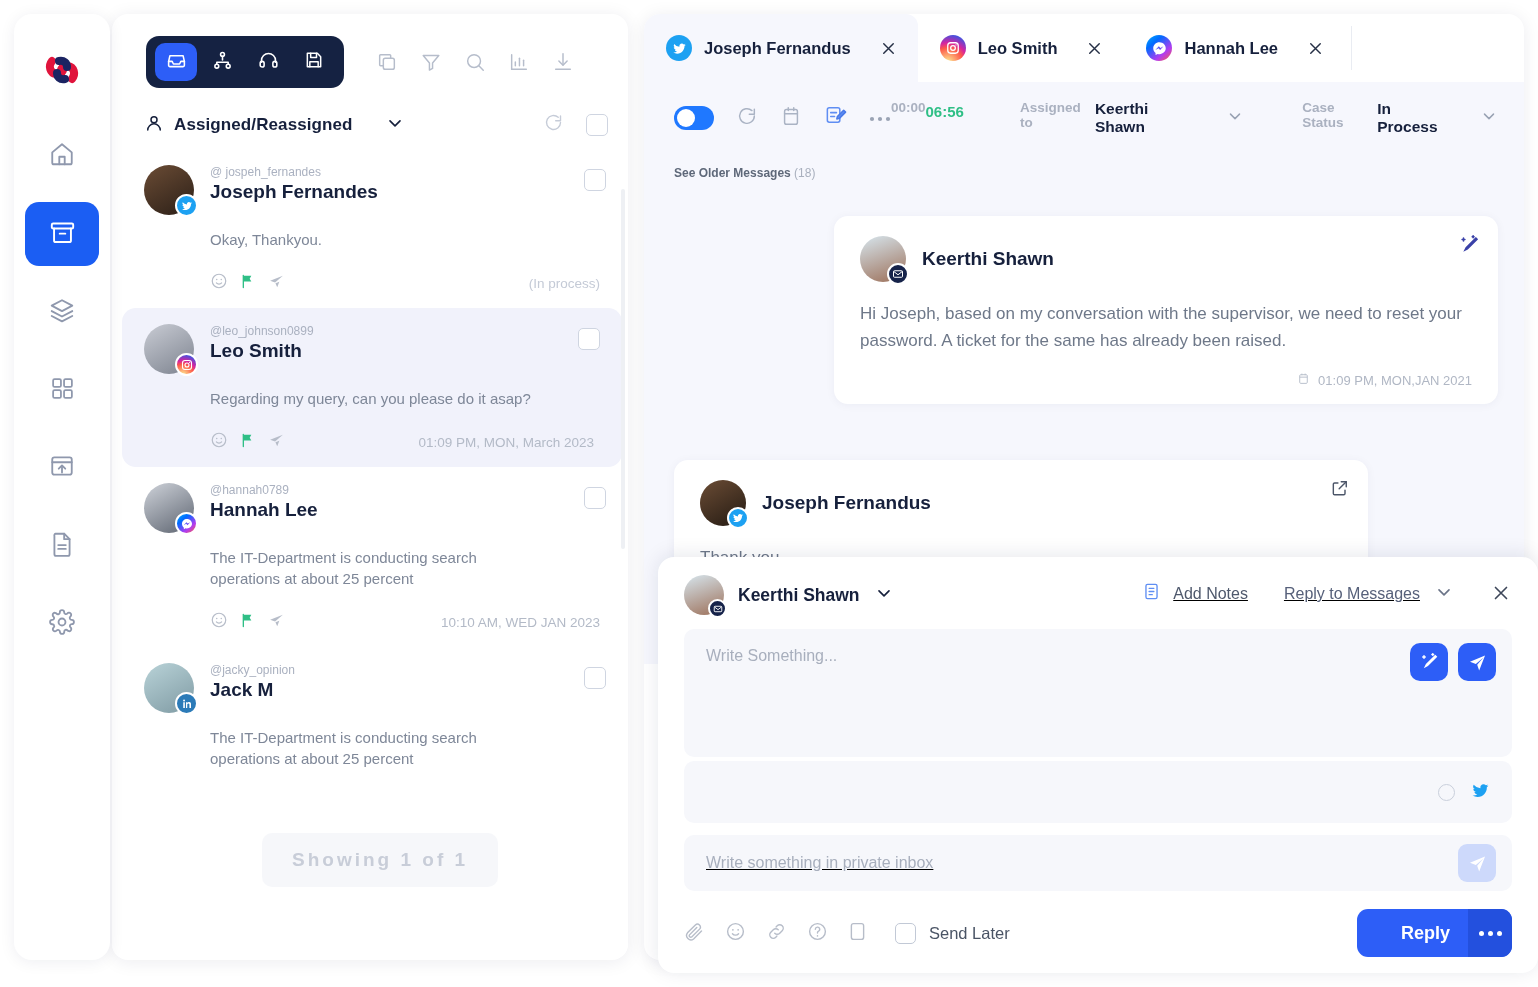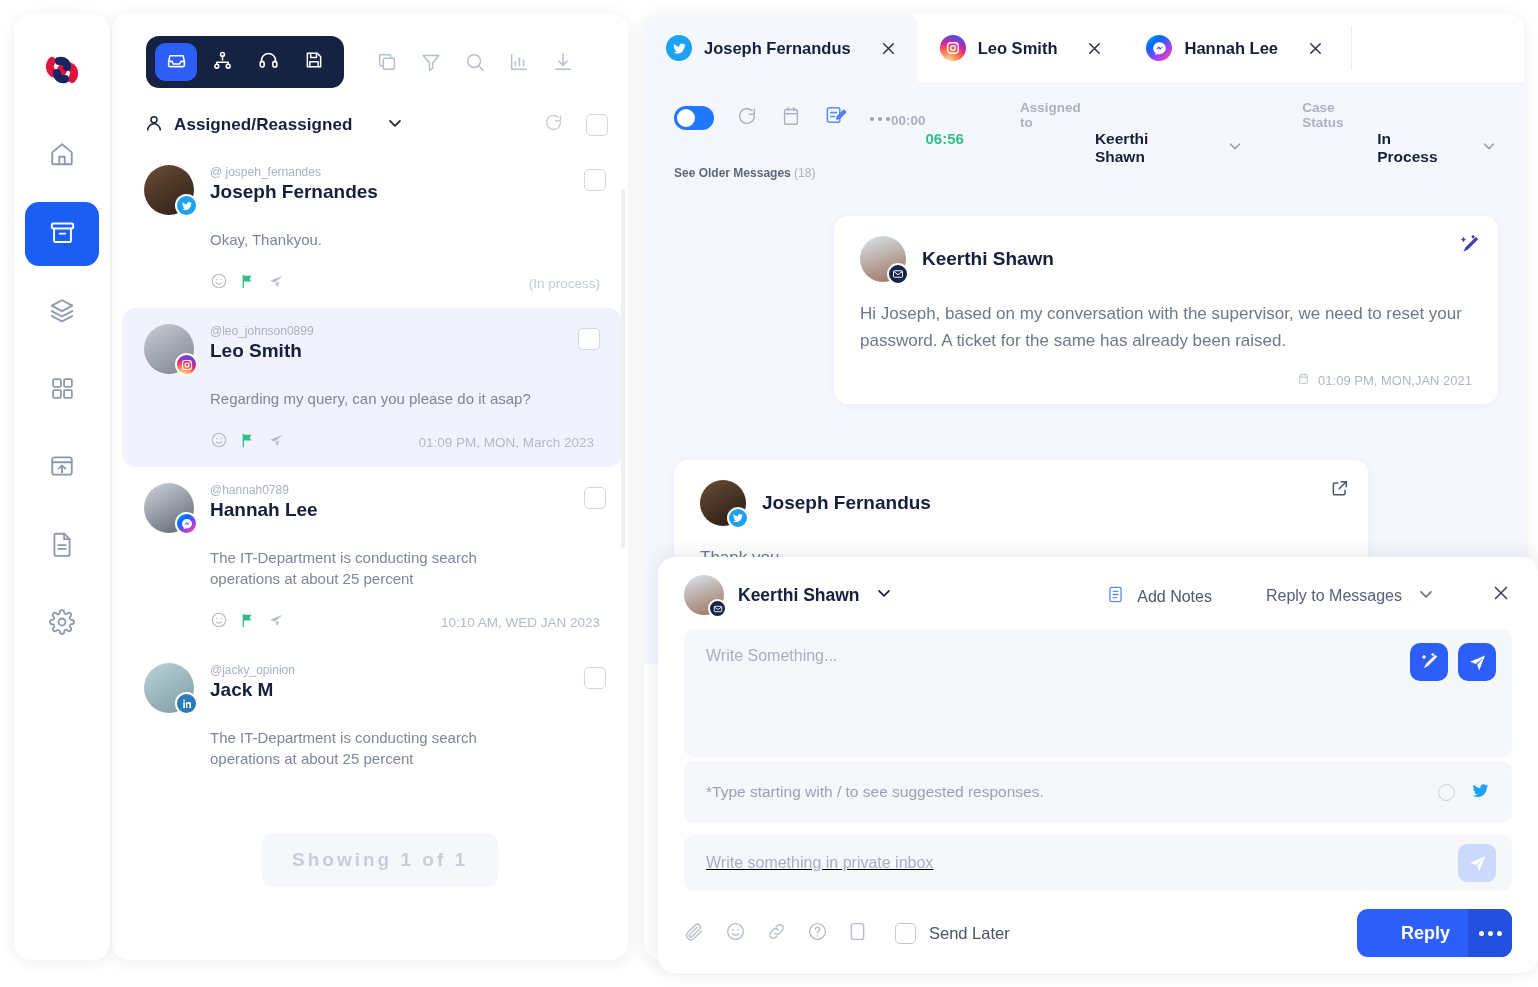--- a/index.html
+++ b/index.html
@@ -137,21 +137,21 @@
     background: #f6f7fd; height: 112px; position: relative; padding: 16px 26px 0 30px;
   }
   .chb-row { display:flex; align-items: flex-start; }
   .chb-icons { display:flex; align-items:center; gap: 22px; padding-top: 6px;}
   .toggle { width: 40px; height: 24px; border-radius: 13px; background: #1f78ff; position: relative; cursor:pointer;}
   .toggle .knob { position:absolute; left: 3px; top: 3px; width: 18px; height: 18px; border-radius: 50%; background:#fff;}
   .chb-right { margin-left: auto; display: flex; align-items: flex-start; gap: 0; padding-top: 2px;}
   .stat-col { display: flex; flex-direction: row; align-items: flex-start; font-weight: bold; }
   .stat-col.timer { margin-right: 56px; align-items: center;}
   .stat-lbl { font-size: 13.5px; color: #aab1c0; margin-bottom: 7px; }
-  .stat-val { font-size: 15.5px; color: #16203c; display:flex; align-items:center; gap: 28px; margin-top: 30px;}
+  .stat-val { font-size: 15.5px; color: #16203c; display:flex; align-items:center; gap: 28px;}
   .stat-val.green { color: #2fbf86; font-size: 15px; }
   .stat-col.assigned { margin-right: 58px; }
   .older { position:absolute; left: 30px; bottom: 14px; font-size: 12px; color: #8b94a6; cursor:pointer;text-align:right;}
   .older b { color: #5e6879; font-weight: 700;}
   .older span.cnt { color: #a9b0be; }
 
   .thread { background: #f6f7fd; height: 470px; padding: 22px 26px 0 30px; position: relative;}
   .bubble {
     background: #fff; border-radius: 14px; padding: 20px 26px 16px 26px;
     box-shadow: 0 1px 10px rgba(20,30,70,0.05); position: relative;
@@ -174,21 +174,21 @@
     position: absolute; left: 658px; bottom: 14px; width: 880px;
     background: #fff; border-radius: 16px 16px 16px 16px;
     box-shadow: 0 -2px 20px rgba(20,30,70,0.10);
     padding: 18px 26px 16px 26px; z-index: 5;
   }
   .cmp-head { display:flex; align-items:center; }
   .cmp-user { display:flex; align-items:center; gap: 14px;}
   .cmp-avatar-wrap { position:relative; width:40px;height:40px;}
   .cmp-avatar { width:40px;height:40px;border-radius:50%;overflow:hidden;display:block;}
   .cmp-name { font-size: 17.5px; font-weight:700; color:#16203c;}
-  .cmp-actions { margin-left:auto; display:flex; align-items:flex-end; gap: 54px;}
+  .cmp-actions { margin-left:auto; display:flex; align-items:flex-start; gap: 36px; text-decoration: underline;}
   .cmp-notes { display:flex; align-items:center; gap: 12px; cursor:pointer; font-size:16px; color:#4e586c;}
   .cmp-reply-to { display:flex; align-items:center; gap:14px; cursor:pointer; font-size:16px; color:#56607a;}
 
   .editor {
     background: #f6f7fb; border-radius: 10px; margin-top: 14px;
     height: 128px; position: relative; padding: 18px 22px;
   }
   .editor-ph { font-size: 16px; color: #a8afbd; }
   .ed-btns { position:absolute; right: 16px; top: 14px; display:flex; gap: 10px;}
   .ed-btn { width: 38px; height: 38px; border-radius: 10px; background:#2d5ef7; display:flex;align-items:center;justify-content:center; cursor:pointer;}
@@ -809,21 +809,20 @@
         </span>
         <span class="ed-btn">
           <svg width="19" height="19" viewBox="0 0 24 24" fill="#fff">
               <path d="M21.5 3 2.5 11.2l7.4 2.6 9.6-8.2-7.9 9.2 2.5 7.2z"></path>
             </svg>
         </span>
       </div>
     </div>
 
     <div class="hintbar">
-      <span class="hint-text">*Type starting with / to see suggested responses.</span>
       <div class="hint-right">
         <span class="circ"></span>
         <span>
           <svg width="19" height="19" viewBox="0 0 24 24" fill="#1da1f2">
               <path d="M22 5.9a8 8 0 0 1-2.4.7 4 4 0 0 0 1.8-2.2 8 8 0 0 1-2.6 1A4.1 4.1 0 0 0 11.8 9 11.6 11.6 0 0 1 3.4 4.7a4.1 4.1 0 0 0 1.3 5.5 4 4 0 0 1-1.9-.5 4.1 4.1 0 0 0 3.3 4 4.1 4.1 0 0 1-1.9.1 4.1 4.1 0 0 0 3.8 2.9A8.3 8.3 0 0 1 2 18.4a11.6 11.6 0 0 0 6.3 1.8c7.5 0 11.7-6.3 11.7-11.8v-.5A8.3 8.3 0 0 0 22 5.9z"></path>
             </svg>
         </span>
       </div>
     </div>
 

